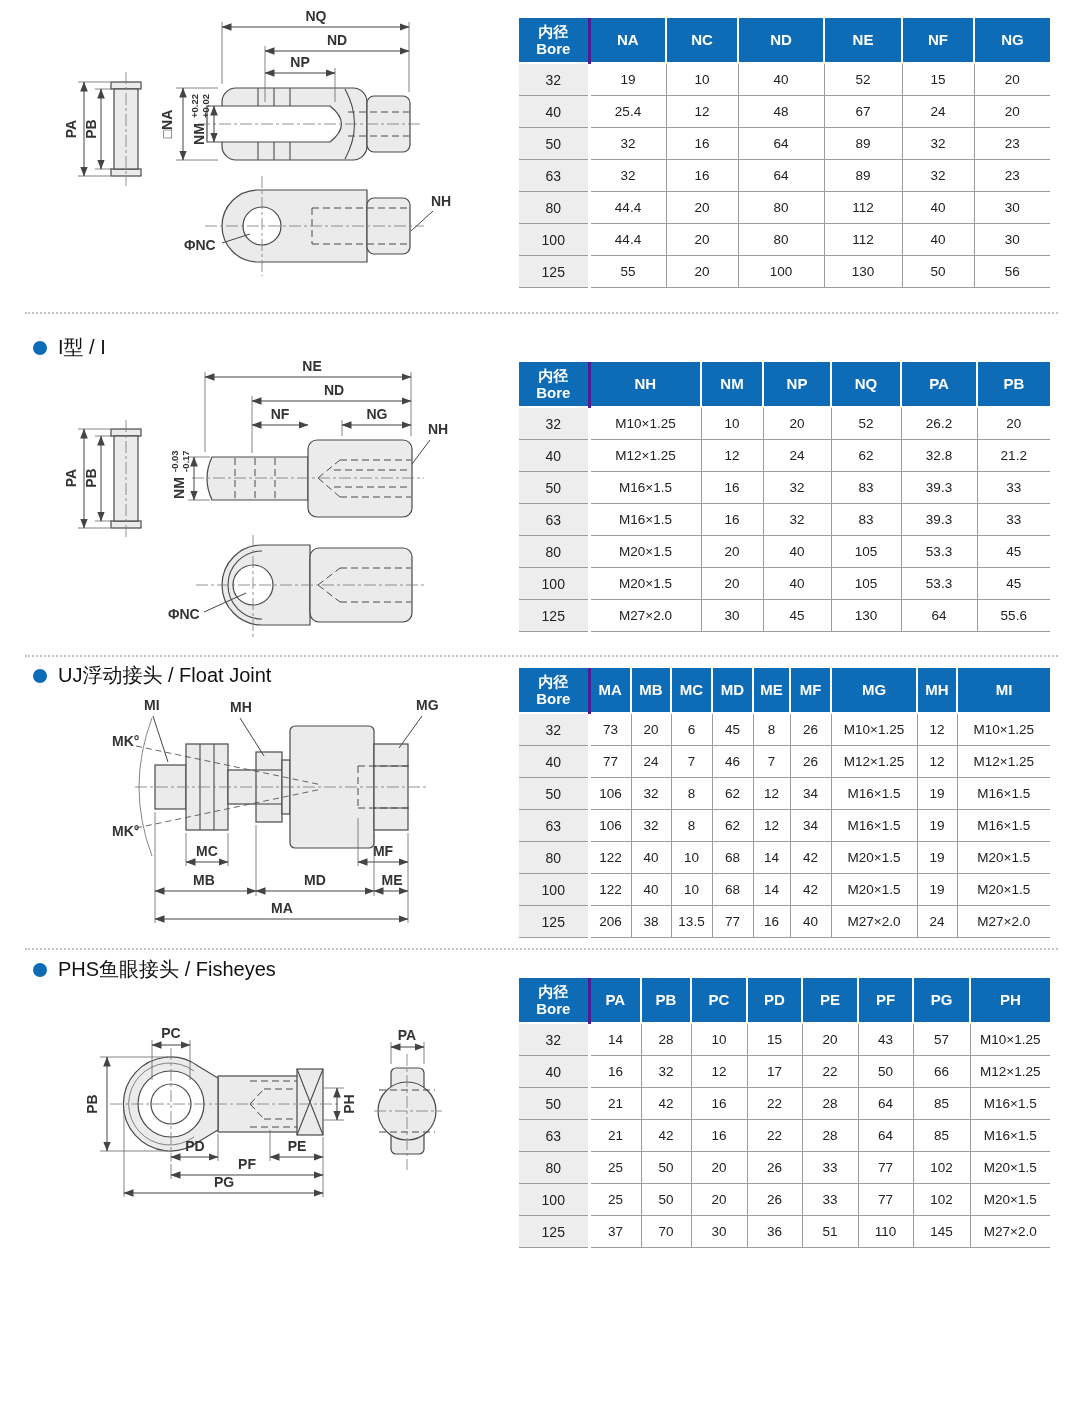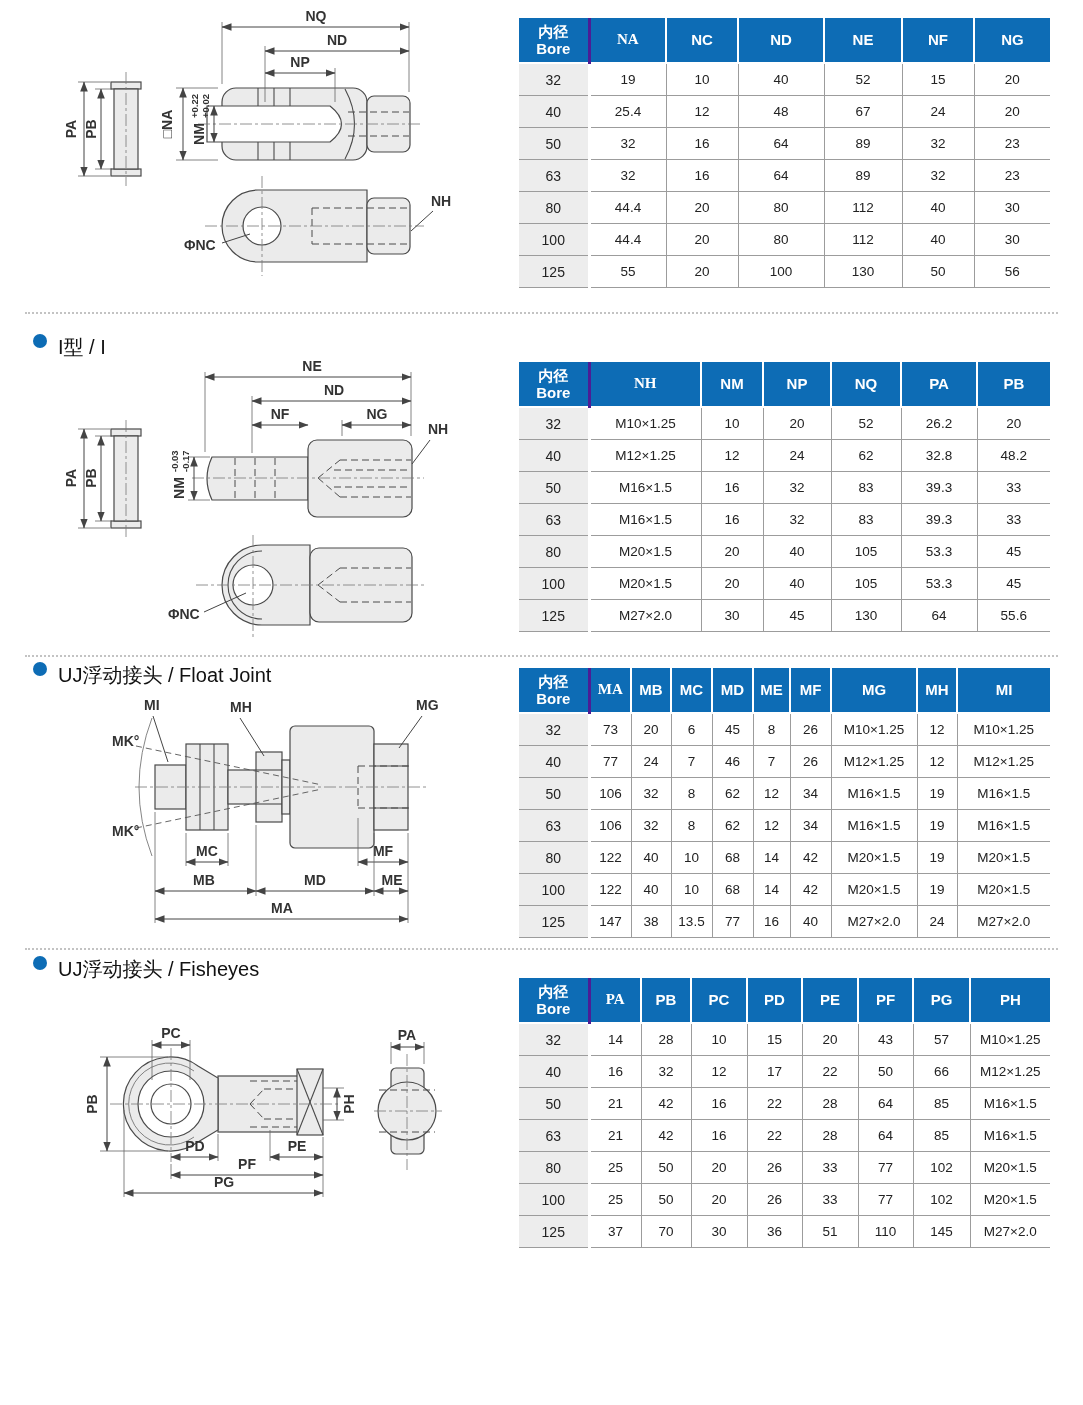--- a/index.html
+++ b/index.html
@@ -11,33 +11,33 @@
   table.dim-table {
     position:absolute; left:519px; width:531px;
     border-collapse:collapse; table-layout:fixed;
   }
   table.dim-table th {
     background:#0d6cb5; color:#fff; font-size:15px; font-weight:bold;
     height:44px; line-height:1.15; text-align:center; vertical-align:middle;
     border-left:2px solid #fff; border-bottom:2px solid #fff; padding:0;
   }
   table.dim-table th.bore-h { border-left:none; border-right:3px solid #4c1d95; }
-  table.dim-table th:nth-child(2) { border-left:none;font-family:Liberation Serif, serif; }
+  table.dim-table th:nth-child(2) { border-left:none; }
   table.dim-table td {
     height:31px; text-align:center; vertical-align:middle;
     font-size:13.5px; color:#222; background:#fff;
     border-bottom:1px solid #9c9c9c; border-left:1px solid #9c9c9c; padding:0;
   }
   table.dim-table td.bore {
     background:#ededed; border-left:none; border-right:3px solid #fff; font-size:14px;
   }
   table.dim-table td:nth-child(2) { border-left:none; }
   
   .sec-head {
-    position:absolute; left:33px; display:flex; gap:11px;
+    position:absolute; left:33px; display:flex; align-items:center; gap:11px;
     font-size:20px; color:#111;
   }
   .bullet { width:14px; height:14px; border-radius:50%; background:#0d6cb5; flex:0 0 auto; }
   .divider { position:absolute; left:25px; width:1033px; border-top:2px dotted #c3c3c3; height:0; }
   
   svg.dwg { position:absolute; left:0; }
   svg.dwg .part  { fill:#ebebeb; stroke:#4a4a4a; stroke-width:1.2; }
   svg.dwg .white { fill:#ffffff; stroke:#4a4a4a; stroke-width:1.2; }
   svg.dwg .ln    { fill:none; stroke:#4a4a4a; stroke-width:1.1; }
   svg.dwg .thin  { fill:none; stroke:#666; stroke-width:0.8; }
@@ -319,21 +319,21 @@
           <td>26.2</td>
           <td>20</td>
         </tr>
         <tr>
           <td class="bore">40</td>
           <td>M12×1.25</td>
           <td>12</td>
           <td>24</td>
           <td>62</td>
           <td>32.8</td>
-          <td>48.2</td>
+          <td>21.2</td>
         </tr>
         <tr>
           <td class="bore">50</td>
           <td>M16×1.5</td>
           <td>16</td>
           <td>32</td>
           <td>83</td>
           <td>39.3</td>
           <td>33</td>
         </tr>
@@ -537,38 +537,38 @@
           <td>10</td>
           <td>68</td>
           <td>14</td>
           <td>42</td>
           <td>M20×1.5</td>
           <td>19</td>
           <td>M20×1.5</td>
         </tr>
         <tr>
           <td class="bore">125</td>
-          <td>147</td>
+          <td>206</td>
           <td>38</td>
           <td>13.5</td>
           <td>77</td>
           <td>16</td>
           <td>40</td>
           <td>M27×2.0</td>
           <td>24</td>
           <td>M27×2.0</td>
         </tr>
       </tbody>
     </table>
 
   <div class="divider" style="top:948px"></div>
 
   <div class="sec-head" style="top:956px">
     <span class="bullet"></span>
-    <span>UJ浮动接头 / Fisheyes</span>
+    <span>PHS鱼眼接头 / Fisheyes</span>
   </div>
   <svg class="dwg" style="top:990px" width="519" height="270" viewBox="0 0 519 270">
     <defs>
       <marker id="a4" viewBox="0 0 10 10" refX="9.5" refY="5" markerWidth="10" markerHeight="10" orient="auto-start-reverse">
         <path d="M0,1.2 L10,5 L0,8.8 z" fill="#444"></path>
       </marker>
     </defs>
     <g>
       <rect class="part" x="218" y="86" width="80" height="56"></rect>
       <path class="part" d="M198,76 A47,47 0 1 0 198,152 L218,140 L218,88 Z"></path>

